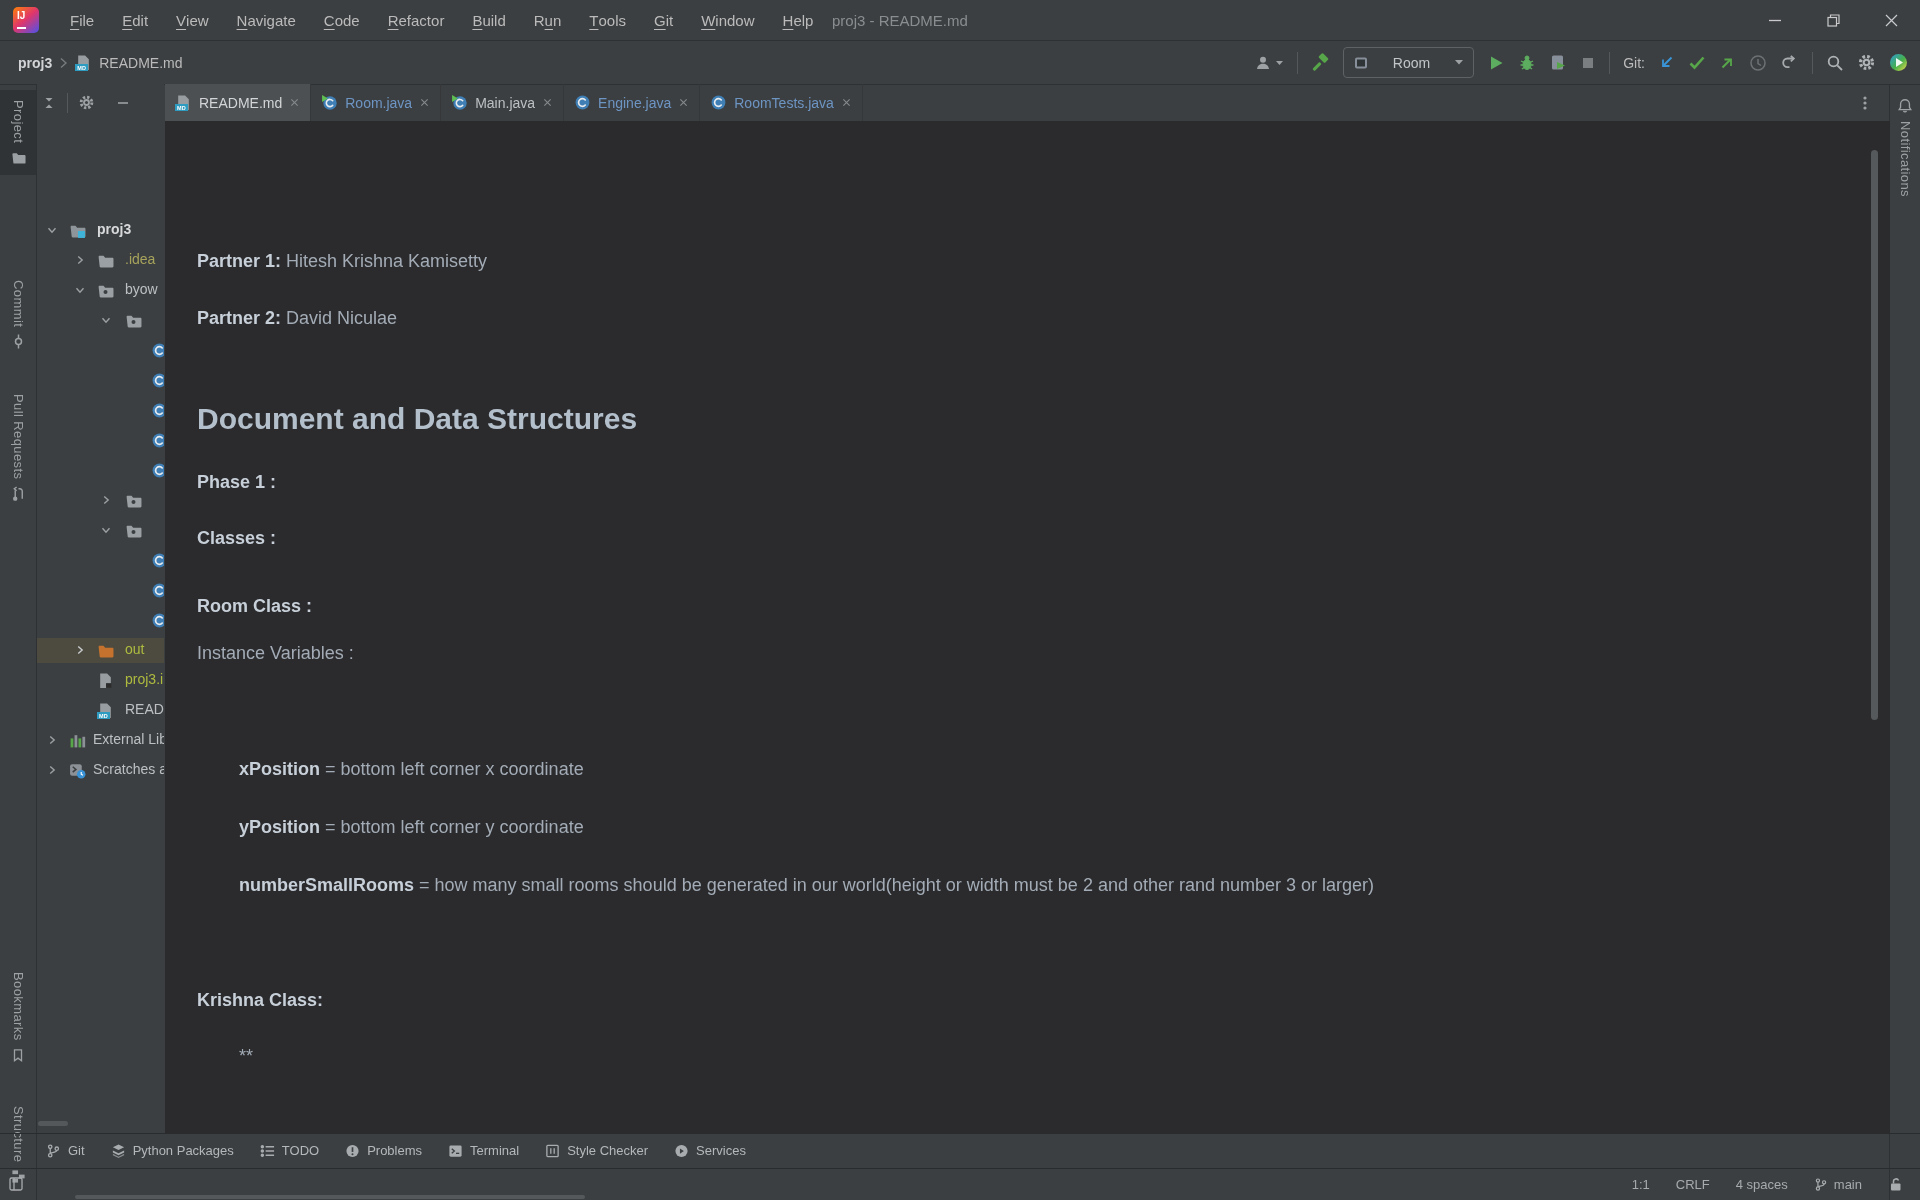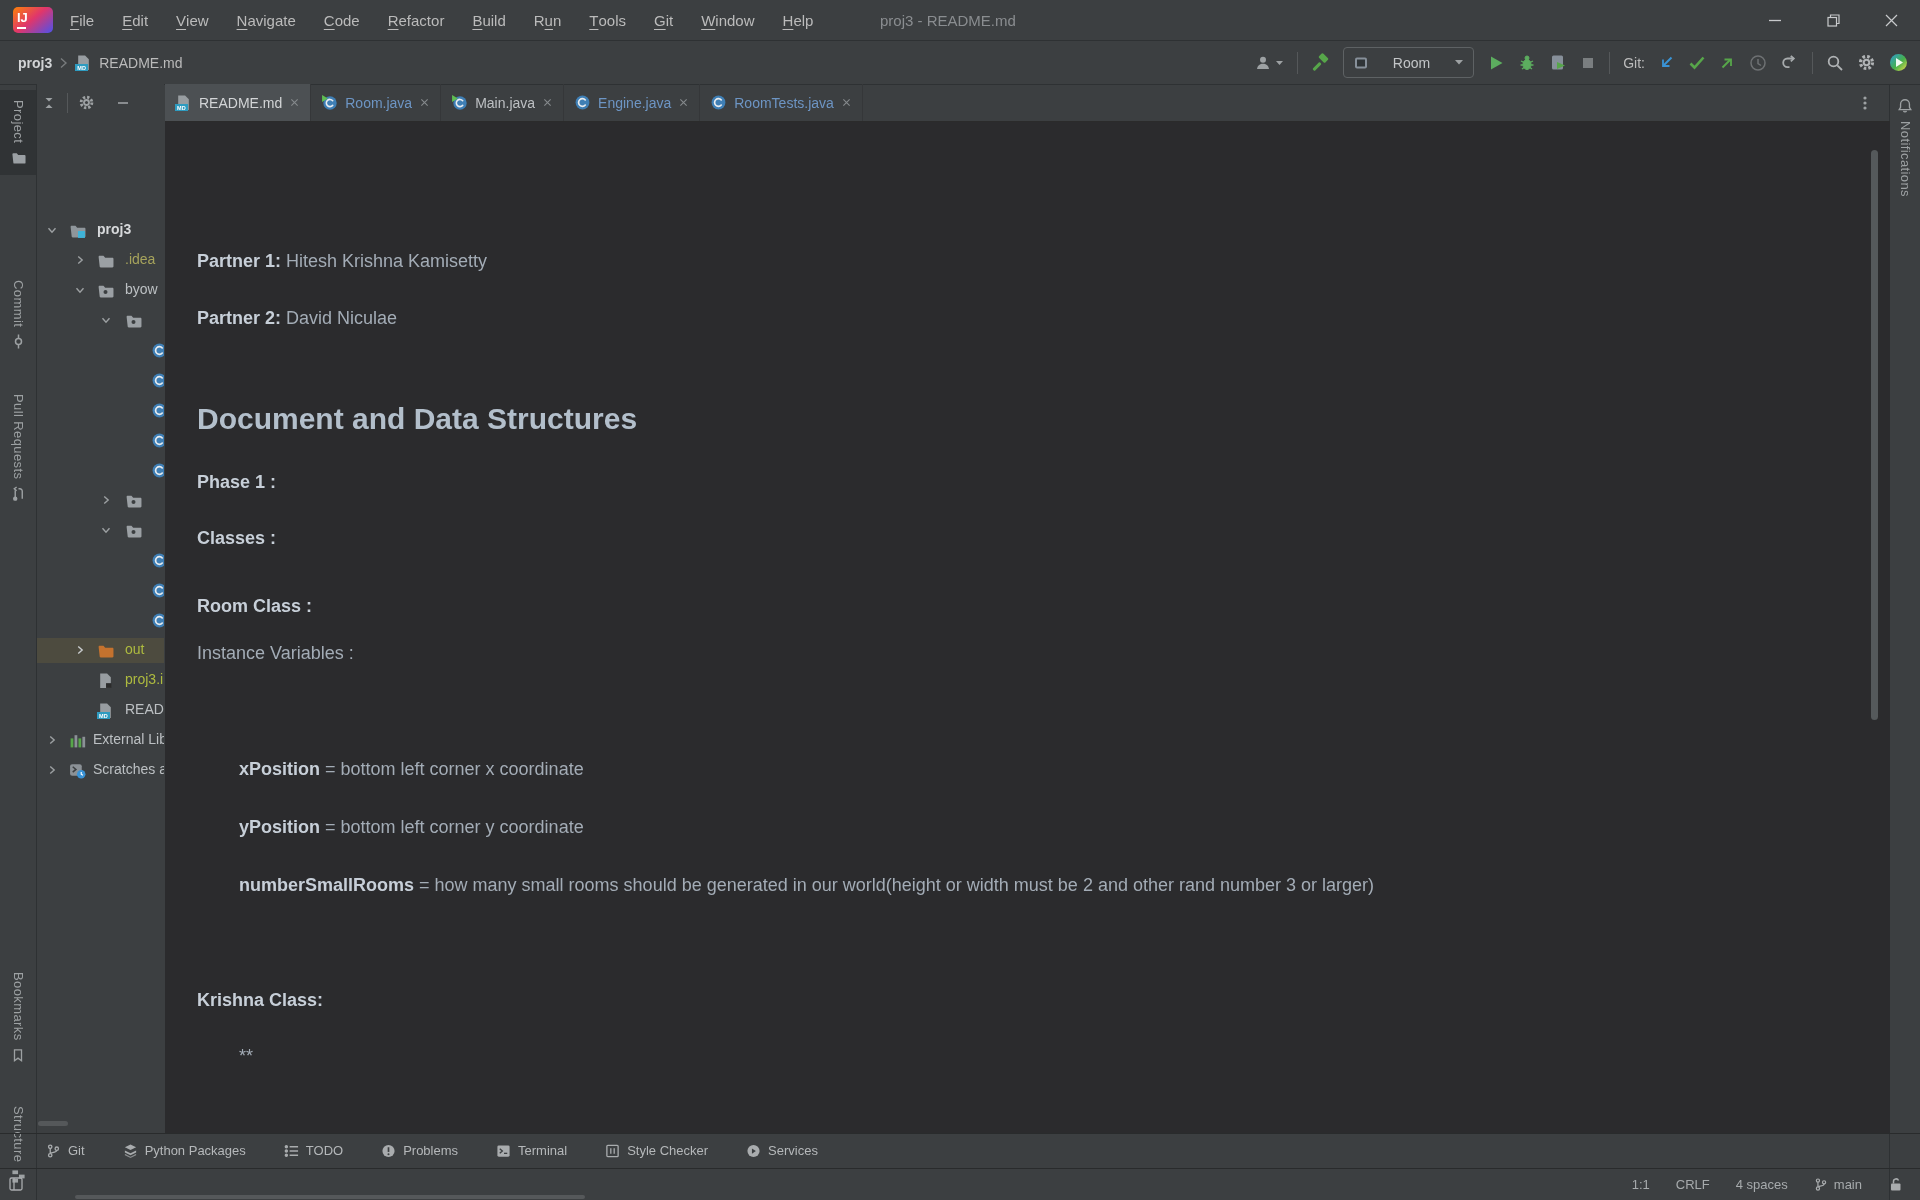--- a/index.html
+++ b/index.html
@@ -5,31 +5,31 @@
   html,body{margin:0;padding:0;background:#202122;}
   #app{position:relative;width:1920px;height:1200px;background:#3C3F41;
        font-family:"Liberation Sans", sans-serif;overflow:hidden;color:#BBBBBB;
        -webkit-font-smoothing:antialiased;}
   .abs{position:absolute;}
   .flex{display:flex;align-items:center;}
   svg{display:block;}
 
   
   #titlebar{left:0;top:0;width:1920px;height:40px;border-bottom:1px solid #2E3133;}
-  #logo{left:13px;top:7px;width:40px;height:26px;border-radius:5px;
+  #logo{left:13px;top:7px;width:26px;height:26px;border-radius:5px;
         background:linear-gradient(140deg,#F97A12 5%,#E0366B 48%,#5A4FE0 95%);
-        color:#fff;font-size:13px;font-weight:bold;}
+        color:#fff;font-size:10px;font-weight:bold;}
   #logo span{position:absolute;left:4px;top:3px;}
   #logo i{position:absolute;left:4px;bottom:4px;width:9px;height:2.5px;background:#fff;}
   #menubar{left:56px;top:0;height:40px;}
   .menu-item{padding:0 14px;height:40px;display:flex;align-items:center;
              font-size:15px;color:#BBBBBB;cursor:default;}
   .menu-item .mn{text-decoration:underline;text-underline-offset:3px;}
   #win-title{left:832px;top:0;height:40px;display:flex;align-items:center;
-             font-size:15px;color:#8A8D90;margin-left:48px;}
+             font-size:15px;color:#8A8D90;}
   .winbtn{top:0;width:58px;height:40px;display:flex;align-items:center;justify-content:center;}
 
   
   #toolbar{left:0;top:41px;width:1920px;height:43px;border-bottom:1px solid #2E3133;}
   #breadcrumb{left:18px;top:41px;height:43px;gap:7px;}
   #bc-project{font-size:14px;font-weight:bold;color:#D2D4D6;}
   #bc-file{font-size:14px;color:#BBBBBB;}
   #tb-right{top:41px;right:12px;height:43px;gap:13px;}
   .tb-sep{width:1px;height:22px;background:#55585A;}
   #run-config{height:29px;border:1px solid #5E6264;border-radius:4px;
@@ -74,21 +74,21 @@
   
   #preview{left:165px;top:122px;width:1725px;height:1011px;background:#2B2B2D;overflow:hidden;}
   .doc{position:absolute;white-space:nowrap;color:#A3ACB6;font-size:18px;}
   .doc b{color:#C7CFD8;}
   .h1{font-size:42px;font-weight:bold;color:#B3BFCB;}
   .h2{font-size:30px;font-weight:bold;color:#B3BFCB;}
   #edit-scrollbar{left:1871px;top:150px;width:7px;height:570px;background:#55595B;border-radius:4px;}
 
   
   #toolwin-bar{left:0;top:1133px;width:1920px;height:35px;border-top:1px solid #292B2C;}
-  #toolwin-items{left:46px;top:1133px;height:35px;gap:38px;}
+  #toolwin-items{left:46px;top:1133px;height:35px;gap:26px;}
   .twbtn{display:flex;align-items:center;gap:7px;font-size:13px;color:#B5B8BA;}
   #statusbar{left:0;top:1168px;width:1920px;height:32px;border-top:1px solid #292B2C;}
   #status-right{top:1168px;right:16px;height:32px;gap:26px;font-size:13px;color:#A7ABAD;}
   .st-item{display:flex;align-items:center;gap:6px;}
   #status-strip{left:75px;top:1195px;width:510px;height:4px;background:#55585A;border-radius:2px;}
 </style>
 </head>
 <body>
 
 <div id="app">

